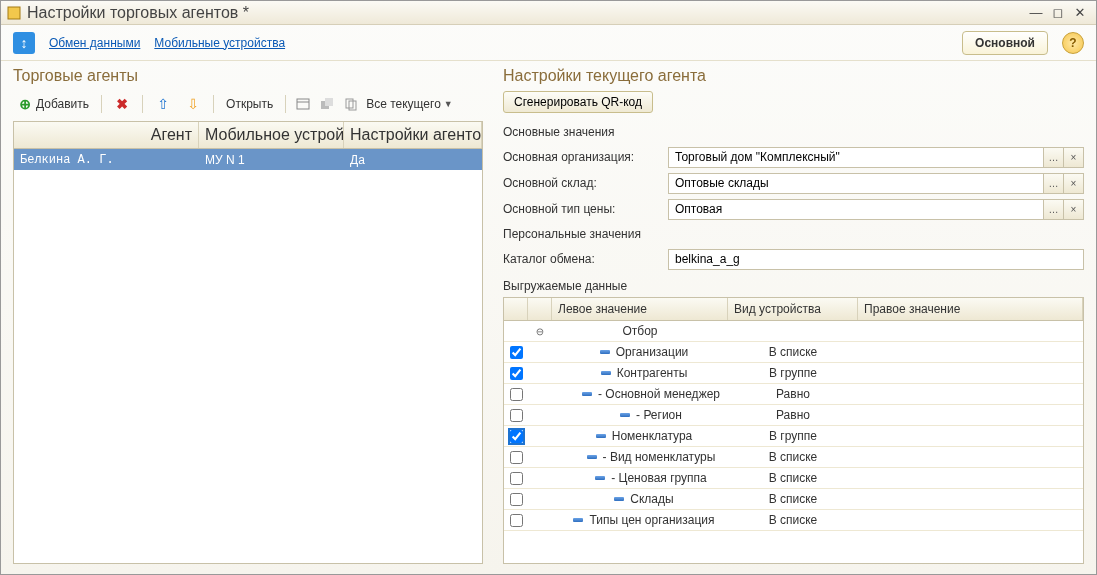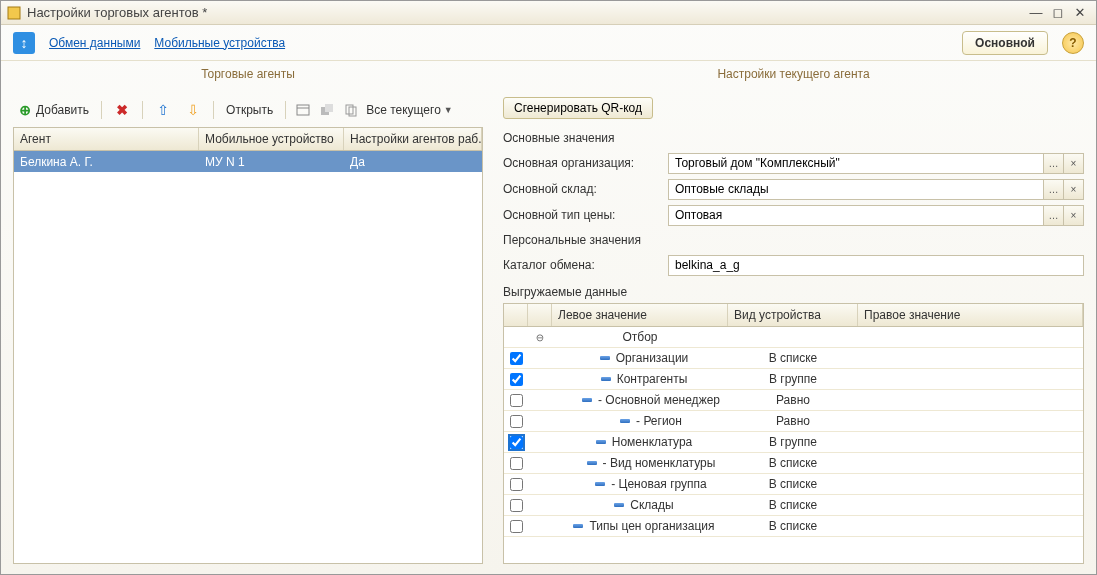--- a/index.html
+++ b/index.html
@@ -1,54 +1,54 @@
 <!DOCTYPE html>
 <html><head>
 <meta charset="utf-8">
 <style>
   * { box-sizing: border-box; }
   html, body { margin: 0; padding: 0; font-family: Arial, sans-serif; font-size: 12px; color: #333; background: #fff; }
   .window { width: 1097px; height: 575px; background: linear-gradient(#fcfcfa,#f6f4ed); display: flex; flex-direction: column; border: 1px solid #999; }
   .titlebar { height: 24px; background: linear-gradient(#fbfaf5,#efe9d8); display: flex; align-items: center; padding: 0 6px; border-bottom: 1px solid #d6cfb8; }
   .titlebar .app-icon { width: 14px; height: 14px; margin-right: 6px; display: flex; align-items:center; justify-content:center;}
-  .titlebar .title { flex: 1; color: #444; font-size: 13px; }
+  .titlebar .title { flex: 1; color: #444; font-size: 16px; }
   .titlebar .win-btns { display: flex; gap: 2px; }
   .titlebar .win-btn { width: 20px; height: 16px; display:flex; align-items:center; justify-content:center; font-size: 13px; color: #444; cursor:pointer; }
   .toolbar { height: 36px; display: flex; align-items: center; padding: 0 12px; gap: 14px; border-bottom: 1px solid #e5e0cc; }
   .exchange-icon { width: 22px; height: 22px; background: #2f8fe2; border-radius: 3px; display:flex; align-items:center; justify-content:center; color:#fff; font-size:14px;}
   .toolbar a { color: #0a59b5; text-decoration: underline; font-size: 12px; }
   .toolbar .spacer { flex: 1; }
   .btn-save { background: linear-gradient(#fff,#f9f3d8); border:1px solid #c8bd8c; border-radius:4px; padding:4px 12px; font-weight:bold; color:#333; font-size:12px; cursor:pointer;}
   .btn-help { width:22px; height:22px; border-radius:50%; background:radial-gradient(#ffe9a8,#f6c54a); border:1px solid #c8a13a; display:flex; align-items:center; justify-content:center; color:#865b00; font-weight:bold; cursor:pointer;}
   .content { flex:1; display:flex; padding: 6px 12px 10px 12px; gap: 20px; overflow:hidden;}
   .col-left { width: 470px; display:flex; flex-direction:column; }
   .col-right { flex:1; display:flex; flex-direction:column; }
-  .section-header { color: #8a6d3b; font-size: 12px; margin-bottom: 16px; text-align: center; }
+  .section-header { color: #8a6d3b; font-size: 16px; margin-bottom: 6px; }
   .left-toolbar { display:flex; align-items:center; gap:6px; height:26px; margin-bottom:4px;}
   .tb-btn { display:flex; align-items:center; gap:3px; padding:1px 4px; cursor:pointer; font-size:12px; color:#333;}
   .tb-btn .ic { width:16px; height:16px; display:flex; align-items:center; justify-content:center; font-size:14px;}
   .tb-btn.green .ic { color:#2a9b2a; font-weight:bold;}
   .tb-btn .red-x { color:#cc2a2a; font-weight:bold;}
   .arrow-up { color:#1e73d0;}
   .arrow-down { color:#f0a020;}
   .sep { width:1px; height:18px; background:#d8d2bb; margin:0 2px;}
   .small-ic { width:18px; height:18px; display:flex; align-items:center; justify-content:center; color:#6b6b6b; cursor:pointer;}
   .all-actions { display:flex; align-items:center; gap:3px; cursor:pointer;}
   .all-actions .caret { font-size:9px; color:#555;}
   .grid { border:1px solid #c8c1a8; background:#fff; flex:1; display:flex; flex-direction:column; }
   .grid-head { display:flex; background:linear-gradient(#fbfaf3,#eee8d3); border-bottom:1px solid #c8c1a8;}
-  .grid-head .gh { padding:4px 6px; border-right:1px solid #d8d2bb; font-size:12px; color:#333; white-space:nowrap; overflow:hidden;}
+  .grid-head .gh { padding:4px 6px; border-right:1px solid #d8d2bb; font-size:16px; color:#333; white-space:nowrap; overflow:hidden;text-align:right;}
   .gh.c1 { width:185px;}
   .gh.c2 { width:145px;}
   .gh.c3 { flex:1;}
   .grid-body { flex:1; background:#fff;}
   .grow { display:flex; height:21px; align-items:center;}
   .grow.selected { background:#6a95c8; color:#fff;}
   .grow .gc { padding:0 6px; font-size:12px; white-space:nowrap; overflow:hidden;}
-  .gc.c1 { width:185px;}
+  .gc.c1 { width:185px;font-family:Liberation Mono, monospace;}
   .gc.c2 { width:145px;}
   .gc.c3 { flex:1;}
   .right-toolbar { margin-bottom:8px;}
   .btn-qr { background:linear-gradient(#fdfdf8,#efe9d3); border:1px solid #c8bd8c; border-radius:3px; padding:3px 10px; font-size:12px; cursor:pointer;}
   .group-title { font-size:12px; color:#333; margin:4px 0 6px 0;}
   .form-row { display:flex; align-items:center; height:24px; margin-bottom:2px;}
   .form-label { width:165px; font-size:12px; color:#333;}
   .form-input { flex:1; display:flex; align-items:center; border:1px solid #c8c1a8; background:#fff; height:21px; }
   .form-input input { flex:1; border:none; outline:none; padding:0 6px; font-size:12px; background:transparent;}
   .input-btn { width:20px; height:19px; border-left:1px solid #c8c1a8; background:linear-gradient(#fbfaf3,#eee8d3); display:flex; align-items:center; justify-content:center; font-size:10px; color:#555; cursor:pointer;}

